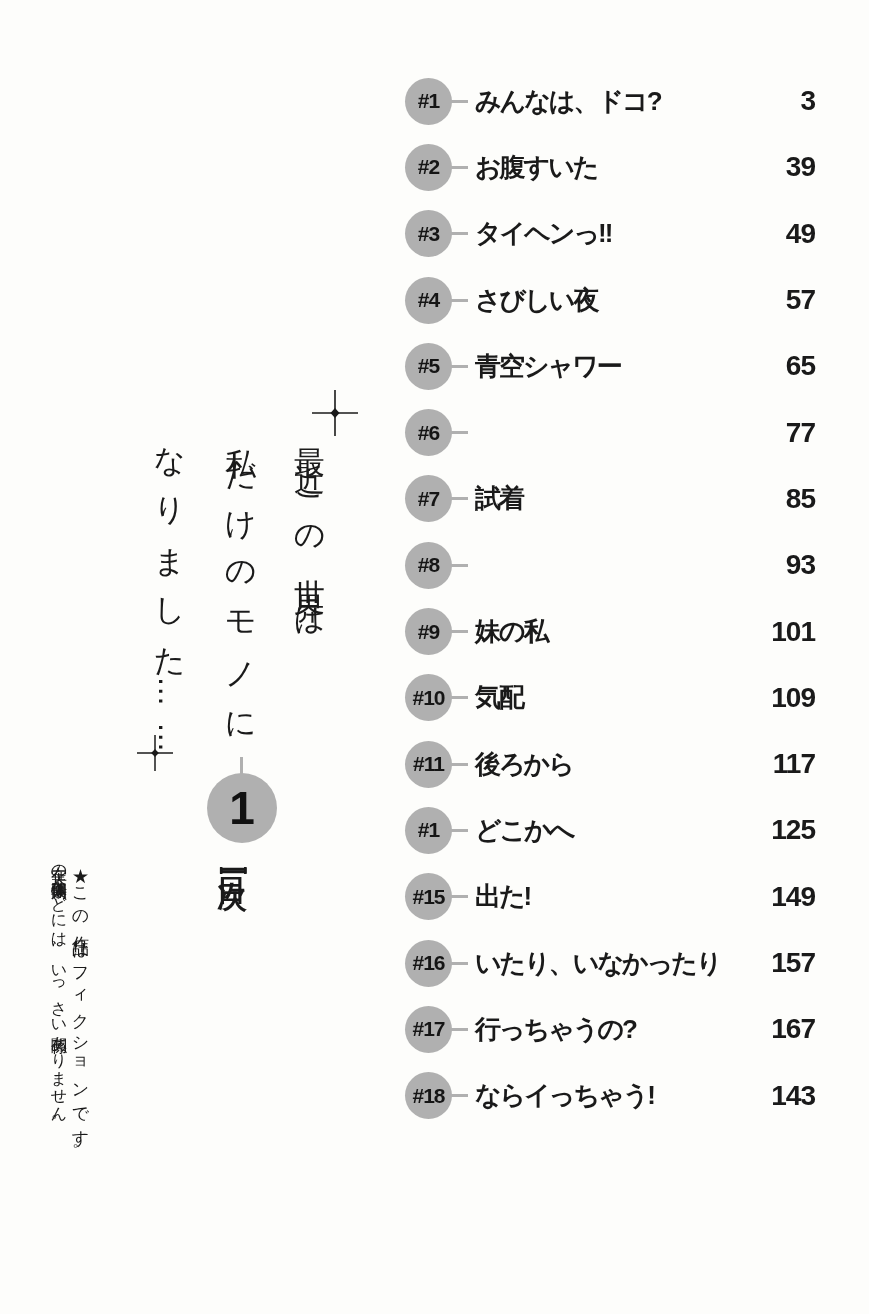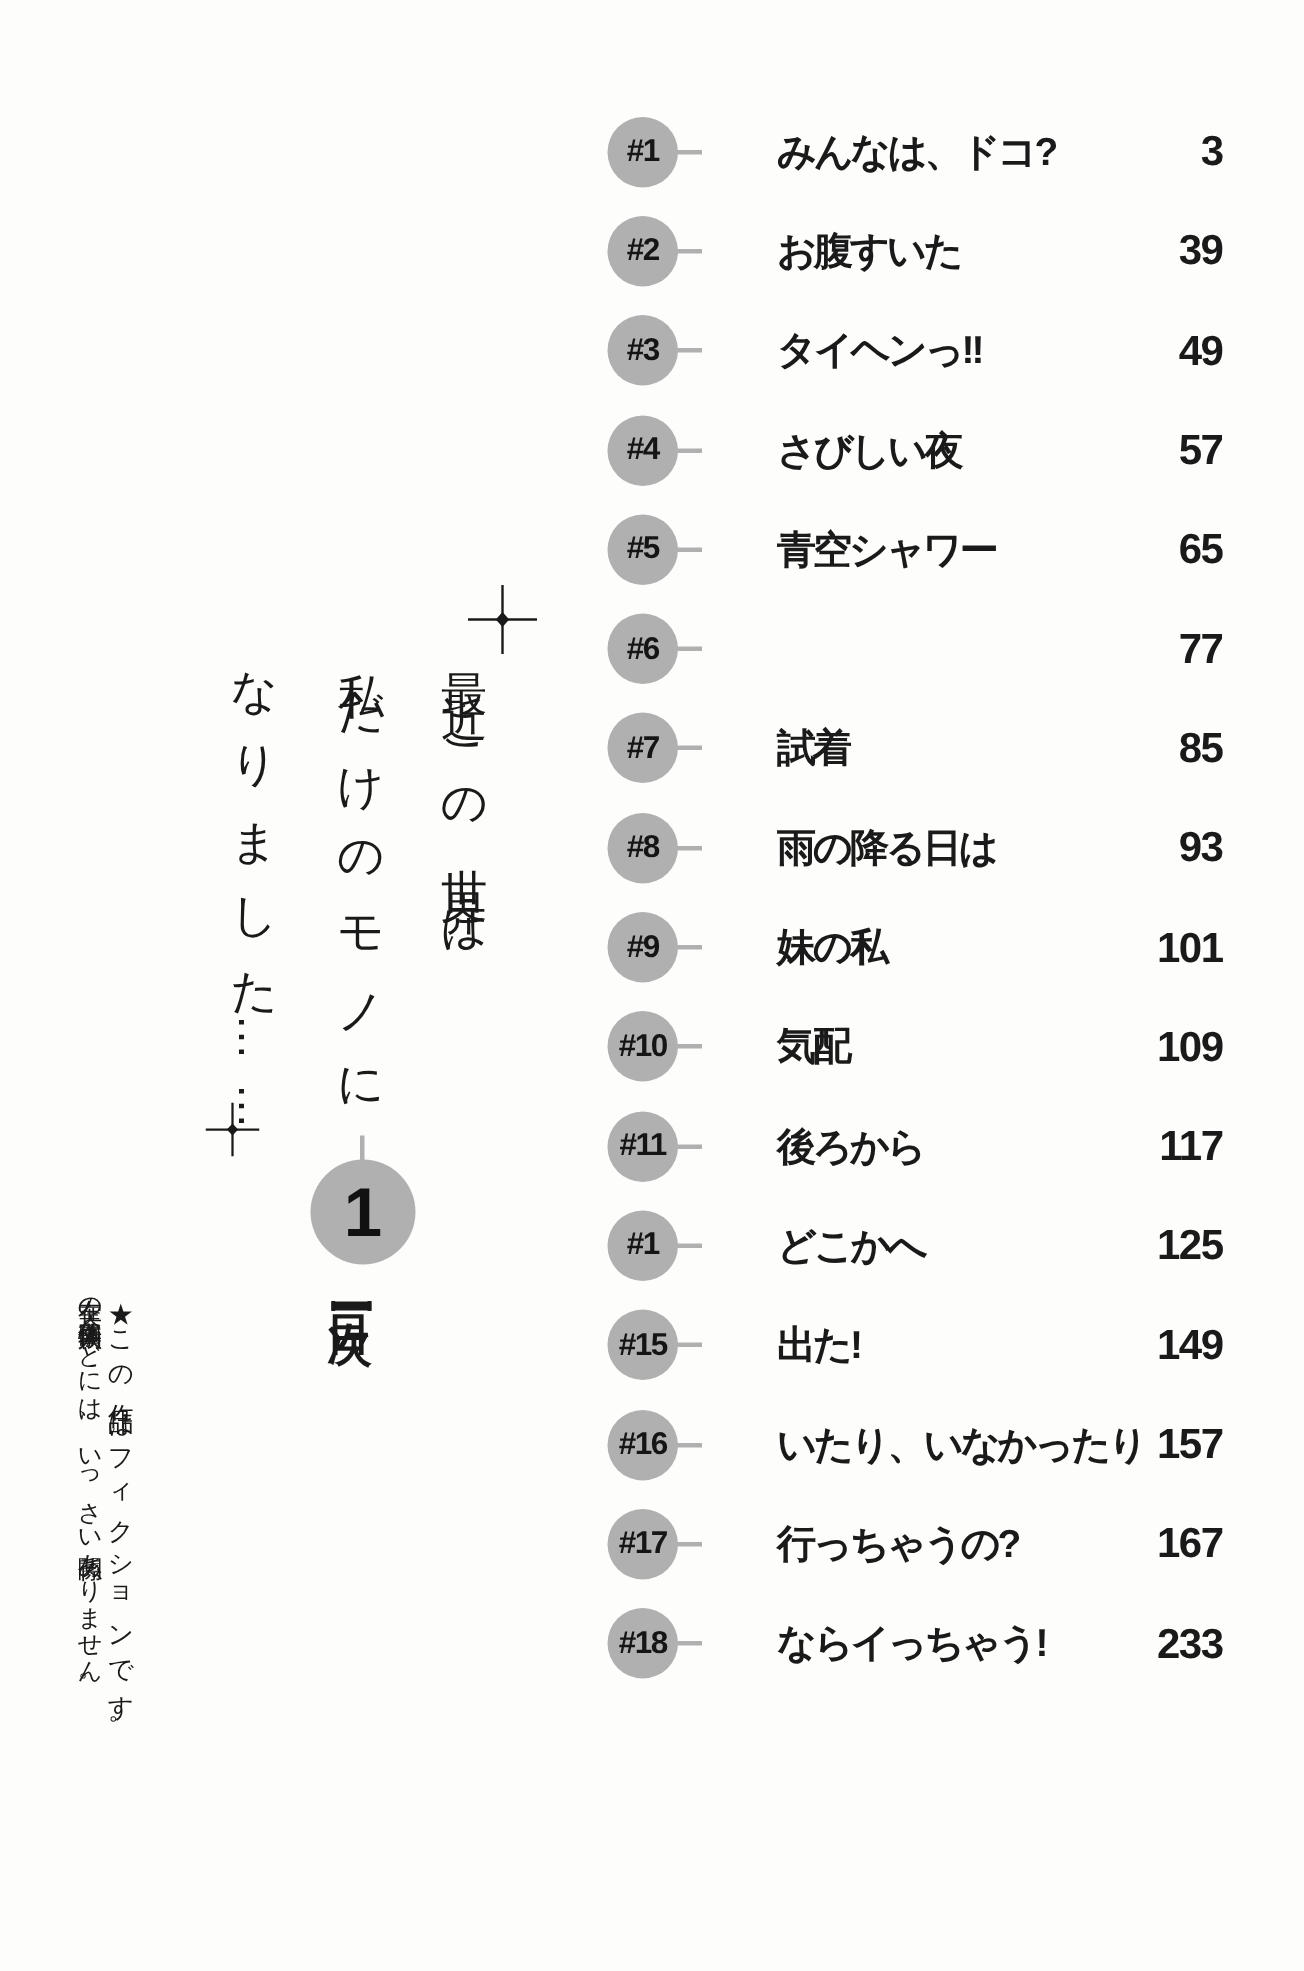--- a/index.html
+++ b/index.html
@@ -15,21 +15,21 @@
     width:47px;height:47px;border-radius:50%;
     background:#b0b0b0;flex:0 0 auto;position:relative;
     display:flex;align-items:center;justify-content:center;
   }
   .badge-num{font-size:21px;font-weight:700;color:#151515;letter-spacing:-1px;}
   .badge-dash{
     position:absolute;left:46px;top:50%;margin-top:-1.5px;
     width:17px;height:3px;background:#b0b0b0;
   }
   .chap-title{
-    margin-left:66px;font-size:26px;font-weight:700;
+    margin-left:23px;font-size:26px;font-weight:700;
     letter-spacing:-2px;white-space:nowrap;color:#1a1a1a;
   }
   .chap-page{
     margin-left:auto;font-size:28px;font-weight:700;
     color:#1a1a1a;letter-spacing:-1px;
   }
   
   .vtext{
     position:absolute;writing-mode:vertical-rl;text-orientation:mixed;
     line-height:1;white-space:pre-line;color:#1a1a1a;
@@ -147,21 +147,20 @@
     </div>
     <span class="chap-title">試着</span>
     <span class="chap-page">85</span>
   </div>
 
   <div class="row">
     <div class="badge">
       <span class="badge-num">#8</span>
       <span class="badge-dash"></span>
     </div>
-    <span class="chap-title">雨の降る日は</span>
     <span class="chap-page">93</span>
   </div>
 
   <div class="row">
     <div class="badge">
       <span class="badge-num">#9</span>
       <span class="badge-dash"></span>
     </div>
     <span class="chap-title">妹の私</span>
     <span class="chap-page">101</span>
@@ -222,16 +221,16 @@
     <span class="chap-title">行っちゃうの?</span>
     <span class="chap-page">167</span>
   </div>
 
   <div class="row">
     <div class="badge">
       <span class="badge-num">#18</span>
       <span class="badge-dash"></span>
     </div>
     <span class="chap-title">ならイっちゃう!</span>
-    <span class="chap-page">233</span>
+    <span class="chap-page">143</span>
   </div>
 
 </div>
 
 </body></html>

